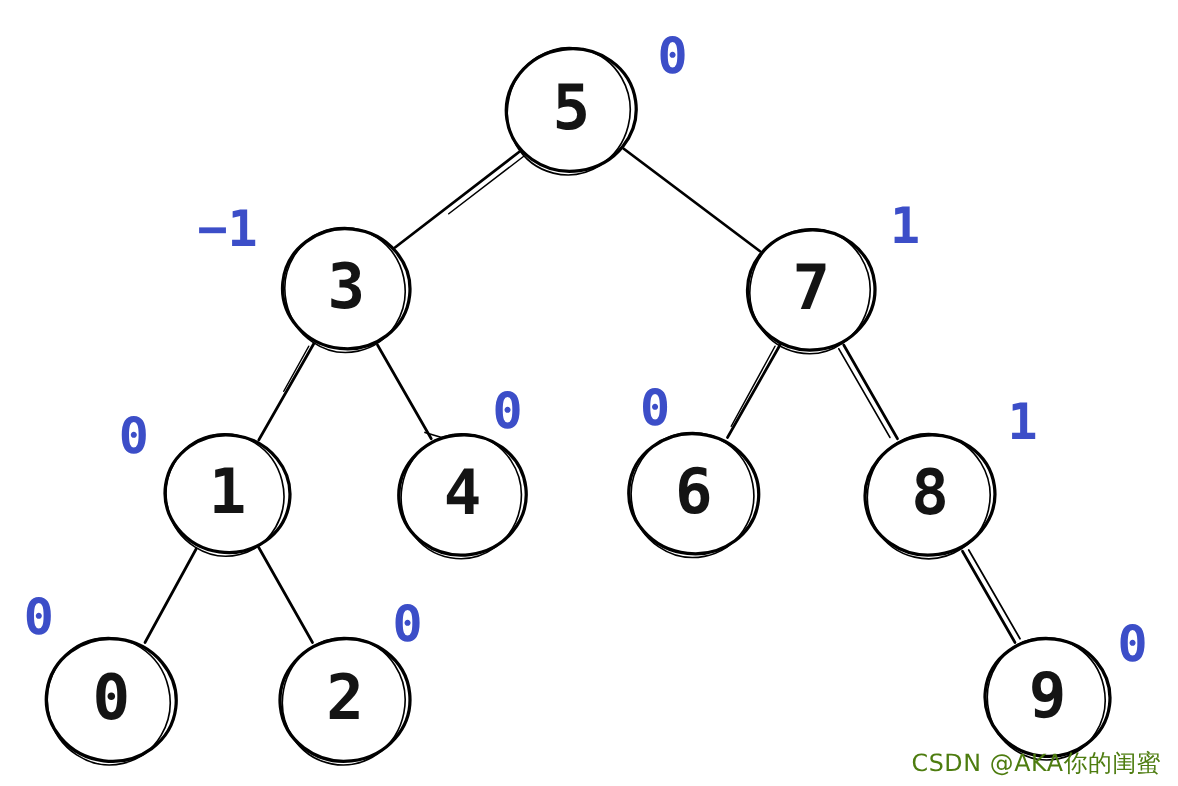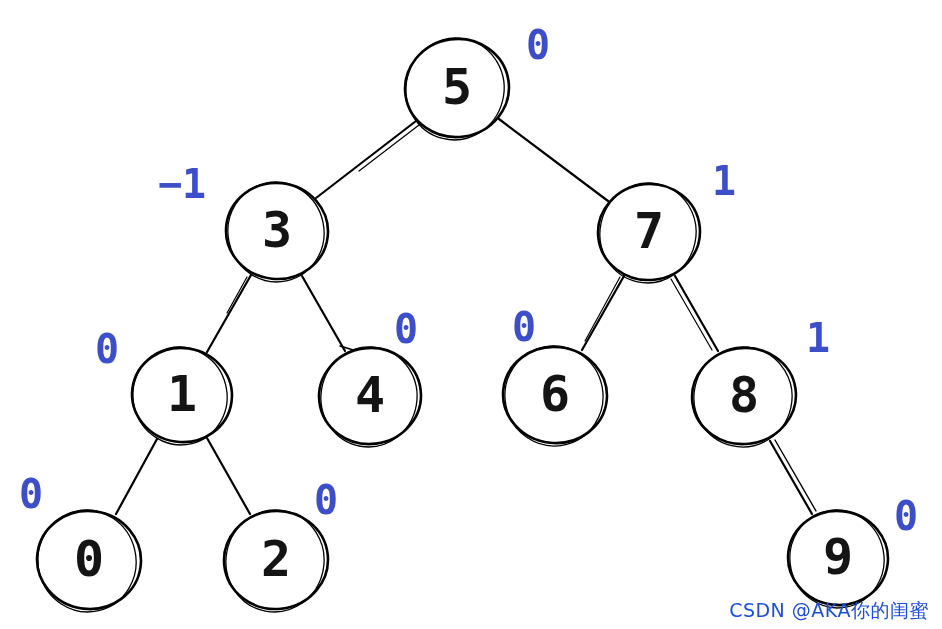--- a/index.html
+++ b/index.html
@@ -32,21 +32,21 @@
     line-height: 1;
     white-space: nowrap;
     user-select: none;
   }
   .watermark {
     position: absolute;
     right: 13px;
     bottom: 5px;
     font-family: "DejaVu Sans", "Liberation Sans", sans-serif;
     font-size: 19px;
-    color: #1d4ed8;
+    color: #4d7c0f;
     letter-spacing: 0.5px;
     user-select: none;
   }
 </style>
 </head>
 <body>
 
 <div class="canvas">
 
   <svg class="tree-svg" width="942" height="629" viewBox="0 0 942 629">

